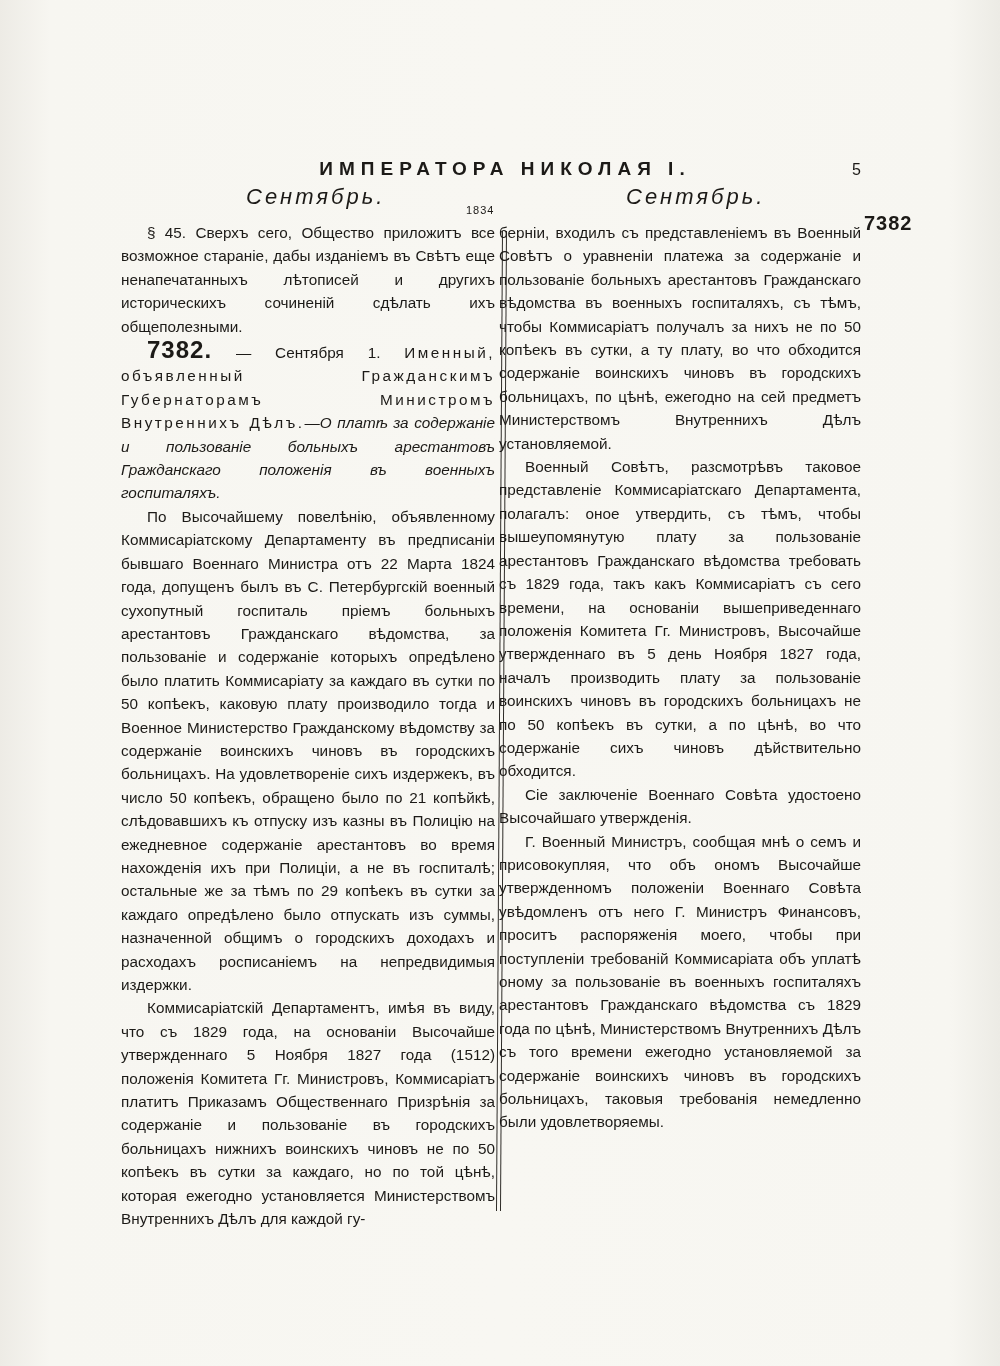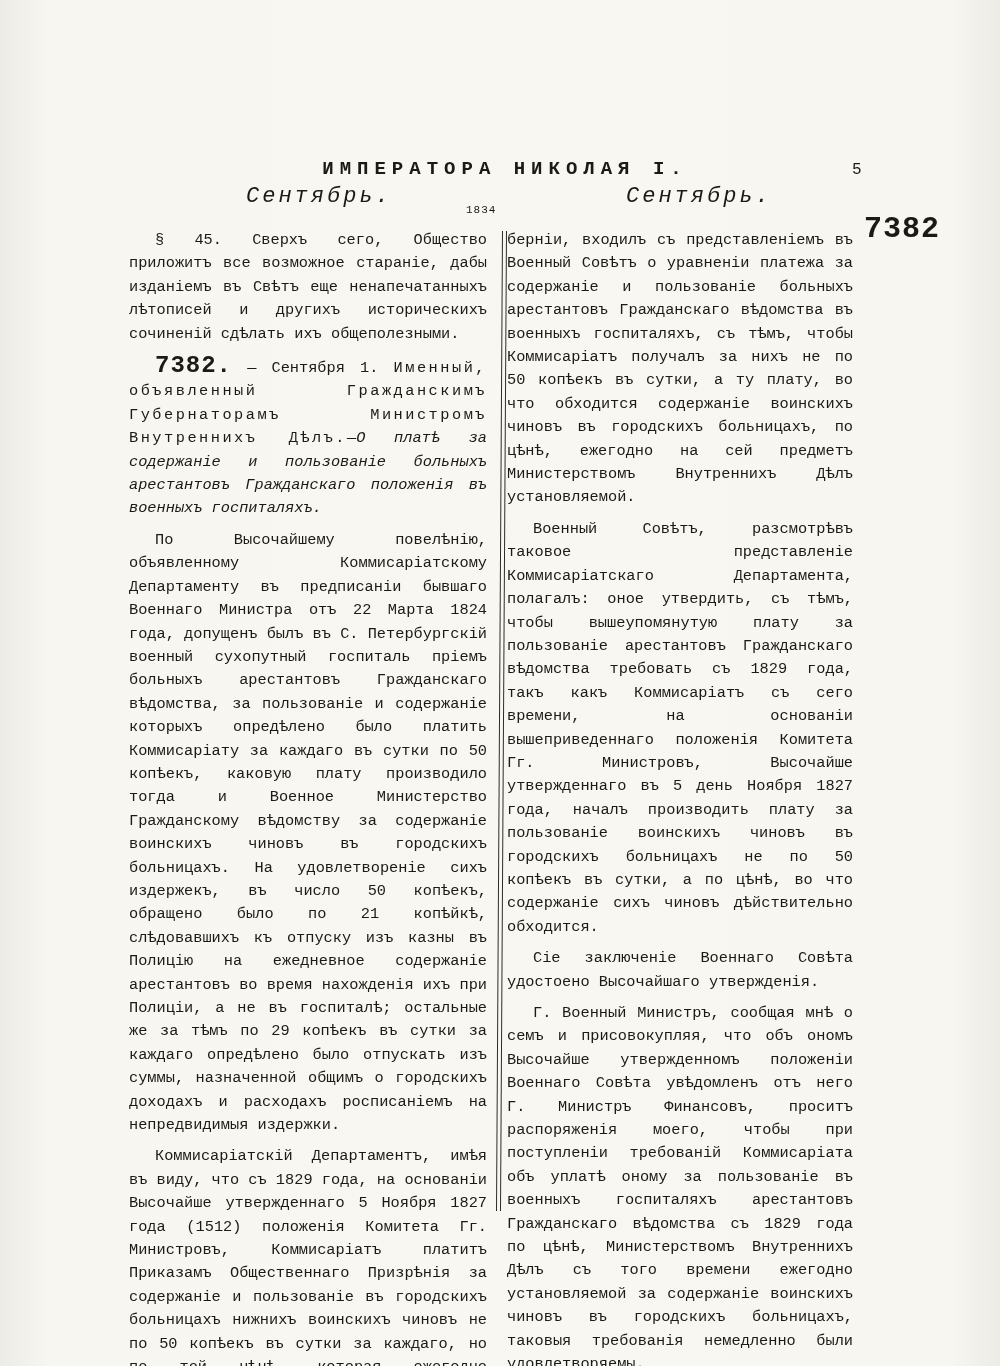--- a/index.html
+++ b/index.html
@@ -7,21 +7,21 @@
     padding: 0;
     background: #e9e7e1;
   }
   .page {
     position: relative;
     width: 1000px;
     height: 1366px;
     margin: 0 auto;
     background: linear-gradient(90deg, #edebe5 0%, #f7f6f1 5%, #f8f7f2 50%, #f7f6f1 95%, #ecebe5 100%);
     color: #1c1a17;
-    font-family: Liberation Mono, monospace;
+    font-family: Liberation Sans, sans-serif;
     overflow: hidden;
   }
   .header-title {
     position: absolute;
     top: 158px;
     left: 120px;
     width: 770px;
     text-align: center;
     font-size: 19px;
     font-weight: bold;
@@ -54,34 +54,34 @@
     top: 184px;
     left: 626px;
     font-size: 22px;
     font-style: italic;
     letter-spacing: 3px;
   }
   .margin-act-number {
     position: absolute;
     top: 212px;
     left: 864px;
-    font-size: 30px;
+    font-size: 20px;
     font-weight: bold;
     letter-spacing: 1px;
   }
   .col {
     position: absolute;
     top: 221px;
     text-align: justify;
     font-size: 15.3px;
     line-height: 23.4px;
   }
   .col-left  { left: 121px; width: 374px; }
   .col-right { left: 499px; width: 362px; }
-  .col p { margin: 8px; text-indent: 26px; }
+  .col p { margin: 0; text-indent: 26px; }
   .col p.noindent { text-indent: 0; }
   .act-num {
     font-weight: bold;
     font-size: 24px;
     letter-spacing: 1px;
   }
   .spaced { letter-spacing: 2.5px; }
   .ital { font-style: italic; }
   .column-divider {
     position: absolute;

